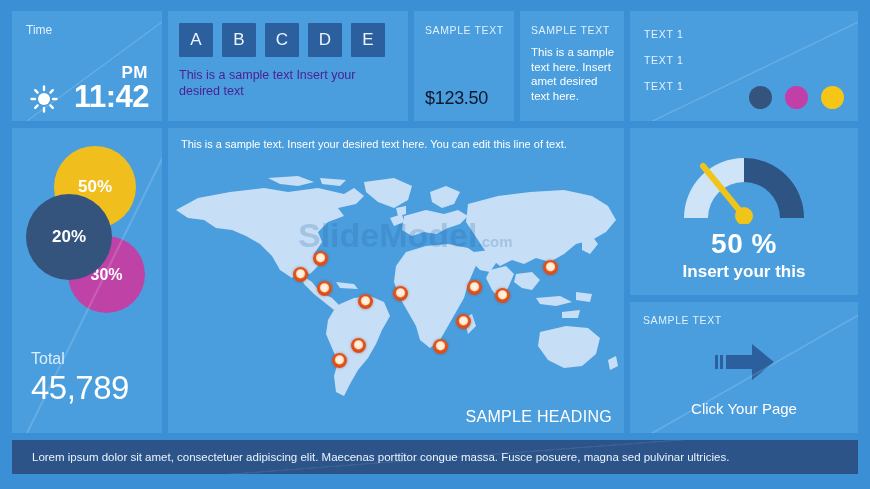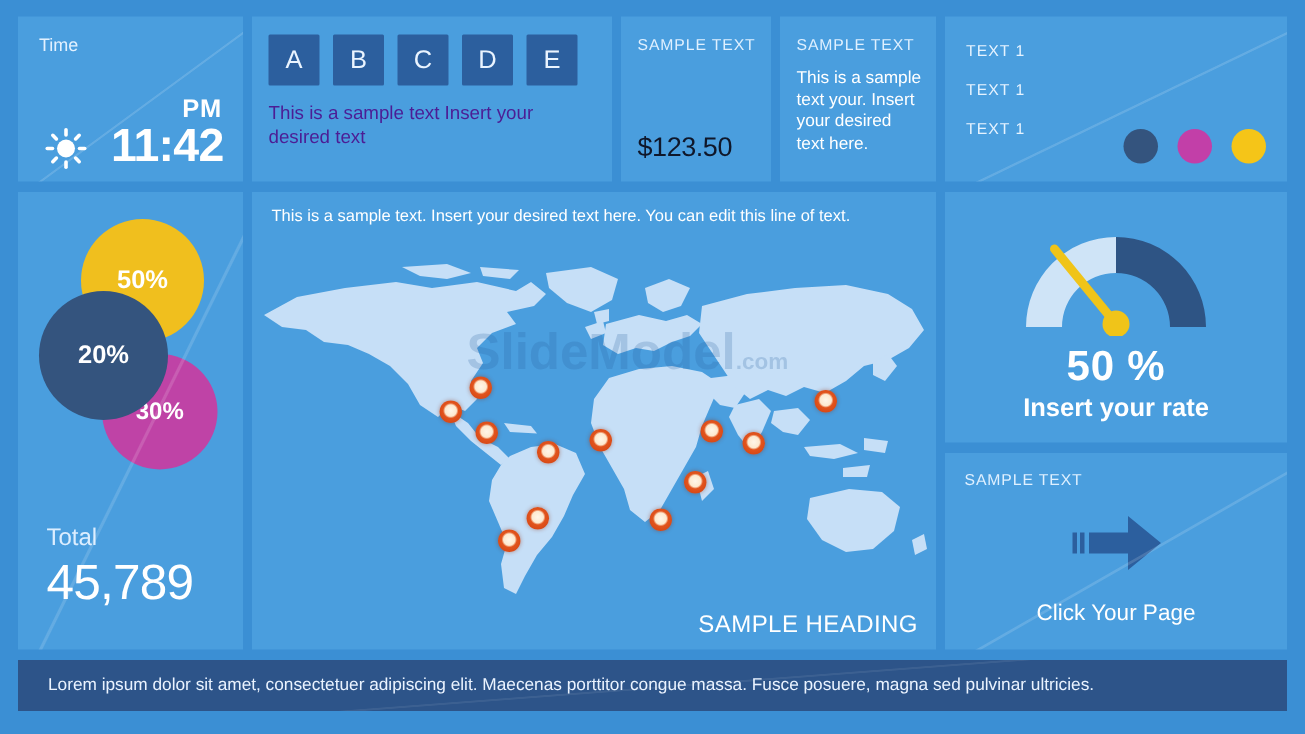--- a/index.html
+++ b/index.html
@@ -133,21 +133,21 @@
     <div id="letters-text">This is a sample text Insert your desired text</div>
   </div>
 
   <div class="panel" id="price-panel" style="background: rgb(74, 158, 222);">
     <div class="label" id="price-title">SAMPLE TEXT</div>
     <div id="price-value">$123.50</div>
   </div>
 
   <div class="panel" id="note-panel" style="background: rgb(74, 158, 222);">
     <div class="label" id="note-title">SAMPLE TEXT</div>
-    <div id="note-text">This is a sample text your. Insert your desired text here.</div>
+    <div id="note-text">This is a sample text here. Insert amet desired text here.</div>
   </div>
 
   <div class="panel diag" id="legend-panel" style="background: rgb(74, 158, 222);">
     <div id="legend-list">
       <div class="legend-row">TEXT 1</div>
       <div class="legend-row">TEXT 1</div>
       <div class="legend-row">TEXT 1</div>
     </div>
     <div id="legend-dots">
       <div class="dot" id="legend-dot-1" style="background: rgb(52, 84, 126);"></div>
@@ -213,21 +213,21 @@
           <path d="M414 72 L424 66 L430 74 L422 84 L414 80 Z"></path>
 
           <path d="M372 162 L398 156 L420 158 L432 168 L428 184 L414 196 L396 198 L380 190 L370 176 Z"></path>
 
           <path d="M440 190 L448 186 L450 196 L442 200 Z"></path>
 
           <path d="M228 38 L238 36 L238 44 L230 46 Z"></path>
         </g>
       </svg>
       <div id="watermark">
-        <span style="font-size:34px;margin-left:13px;">SlideModel</span><span>.com</span>
+        <span style="font-size:34px;">SlideModel</span><span>.com</span>
       </div>
       <div id="markers">
           <div class="marker" style="left: 144.5px; top: 80.5px;"></div>
           <div class="marker" style="left: 124.5px; top: 96.5px;"></div>
           <div class="marker" style="left: 148.5px; top: 110.5px;"></div>
           <div class="marker" style="left: 189.5px; top: 123.5px;"></div>
           <div class="marker" style="left: 224.5px; top: 115.5px;"></div>
           <div class="marker" style="left: 182.5px; top: 167.5px;"></div>
           <div class="marker" style="left: 163.5px; top: 182.5px;"></div>
           <div class="marker" style="left: 264.5px; top: 168.5px;"></div>
@@ -241,21 +241,21 @@
   </div>
 
   <div class="panel" id="gauge-panel" style="background: rgb(74, 158, 222);">
     <svg id="gauge-svg" viewBox="0 0 132 84">
       <path d="M6 78 A60 60 0 0 1 66 18 L66 42 A36 36 0 0 0 30 78 Z" fill="#cfe4f7"></path>
       <path d="M66 18 A60 60 0 0 1 126 78 L102 78 A36 36 0 0 0 66 42 Z" fill="#2e5484"></path>
       <line x1="66" y1="76" x2="25" y2="26" stroke="#f0c419" stroke-width="6" stroke-linecap="round"></line>
       <circle cx="66" cy="76" r="9" fill="#f0c419"></circle>
     </svg>
     <div id="gauge-value">50 %</div>
-    <div id="gauge-caption">Insert your rate</div>
+    <div id="gauge-caption">Insert your this</div>
   </div>
 
   <div class="panel diag" id="click-panel" style="background: rgb(74, 158, 222);">
     <div class="label" id="click-title">SAMPLE TEXT</div>
     <svg id="arrow-icon" viewBox="0 0 62 40">
       <path d="M12 13 L38 13 L38 2 L60 20 L38 38 L38 27 L12 27 Z" fill="#2c5f9e"></path>
       <rect x="6" y="13" width="3" height="14" fill="#2c5f9e"></rect>
       <rect x="1" y="13" width="3" height="14" fill="#2c5f9e"></rect>
     </svg>
     <div id="click-caption">Click Your Page</div>

